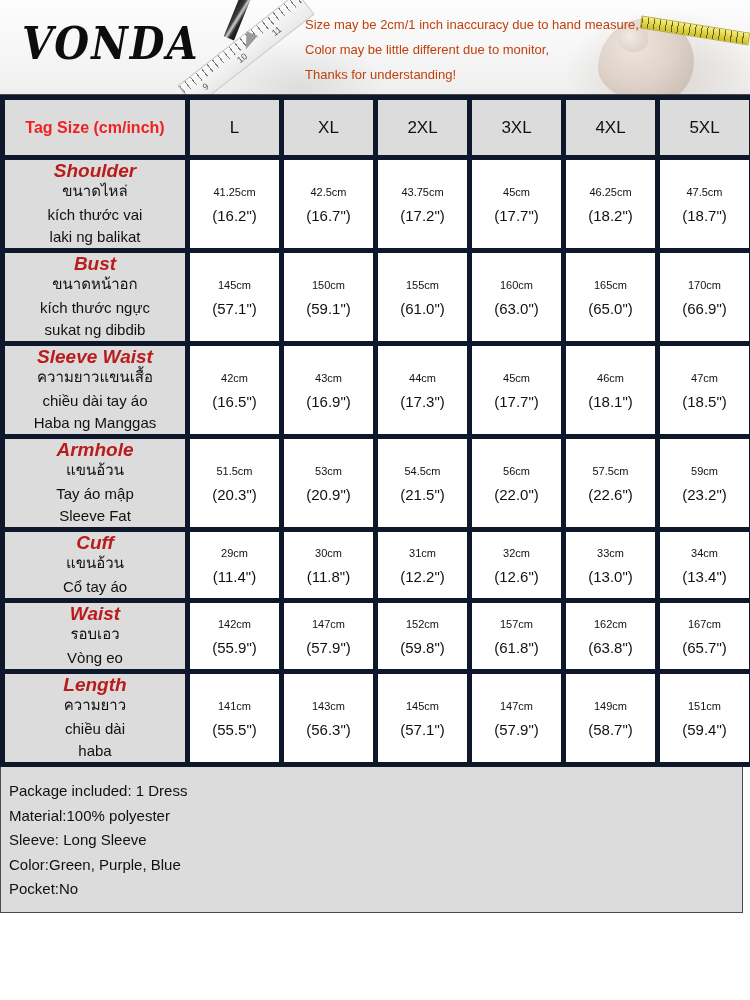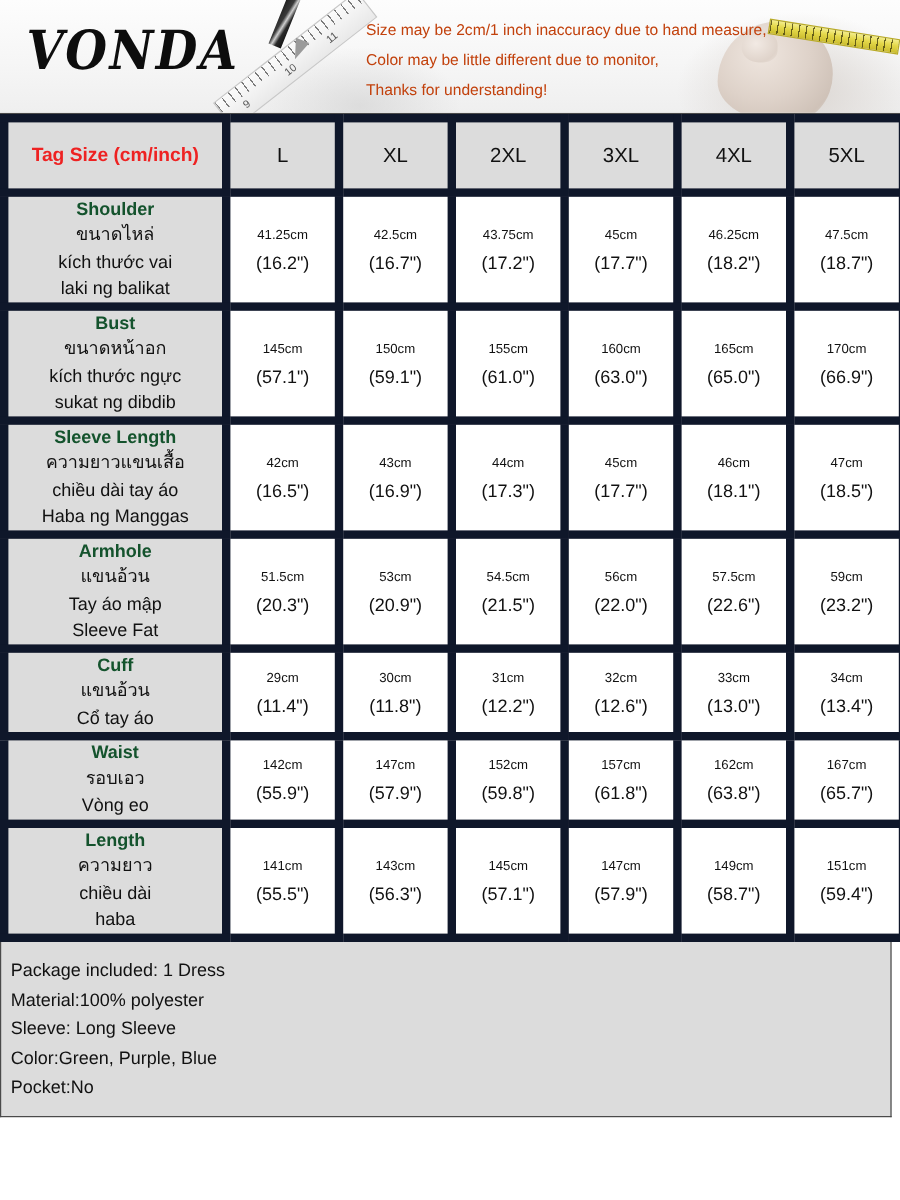--- a/index.html
+++ b/index.html
@@ -130,21 +130,21 @@
   }
 
   
   table.size-table {
     border-collapse: collapse;
     width: 750px;
     table-layout: fixed;
   }
   table.size-table td,
   table.size-table th {
-    border: 7px solid #0f172a;
+    border: 5px solid #0f172a;
     text-align: center;
     vertical-align: middle;
     font-size: 15px;
     padding: 0;
   }
   col.c-label { width: 185px; }
   col.c-size  { width: 94px;  }
 
   th.hdr-label, th.hdr-size {
     background: #dcdcdc;
@@ -162,23 +162,24 @@
     font-weight: 500;
   }
 
   td.row-label {
     background: #dcdcdc;
     padding: 8px 4px;
     line-height: 22px;
   }
   td.row-label .lbl-en {
     display: block;
-    color: #14532d;
-    font-size: 15px;
+    color: #b91c1c;
+    font-size: 19px;
     font-weight: 600;
+    font-style: italic;
   }
   td.row-label .lbl-alt {
     display: block;
     color: #111111;
     font-size: 15px;
   }
   td.row-label .lbl-alt.thai {
     font-family: Liberation Mono, monospace;
   }
 
@@ -339,21 +340,21 @@
           <span class="cm">165cm</span>
           <span class="inch">(65.0")</span>
         </td>
         <td class="val">
           <span class="cm">170cm</span>
           <span class="inch">(66.9")</span>
         </td>
       </tr>
       <tr>
         <td class="row-label">
-          <span class="lbl-en">Sleeve Length</span>
+          <span class="lbl-en">Sleeve Waist</span>
           <span class="lbl-alt thai">ความยาวแขนเสื้อ</span>
           <span class="lbl-alt">chiều dài tay áo</span>
           <span class="lbl-alt">Haba ng Manggas</span>
         </td>
         <td class="val">
           <span class="cm">42cm</span>
           <span class="inch">(16.5")</span>
         </td>
         <td class="val">
           <span class="cm">43cm</span>

